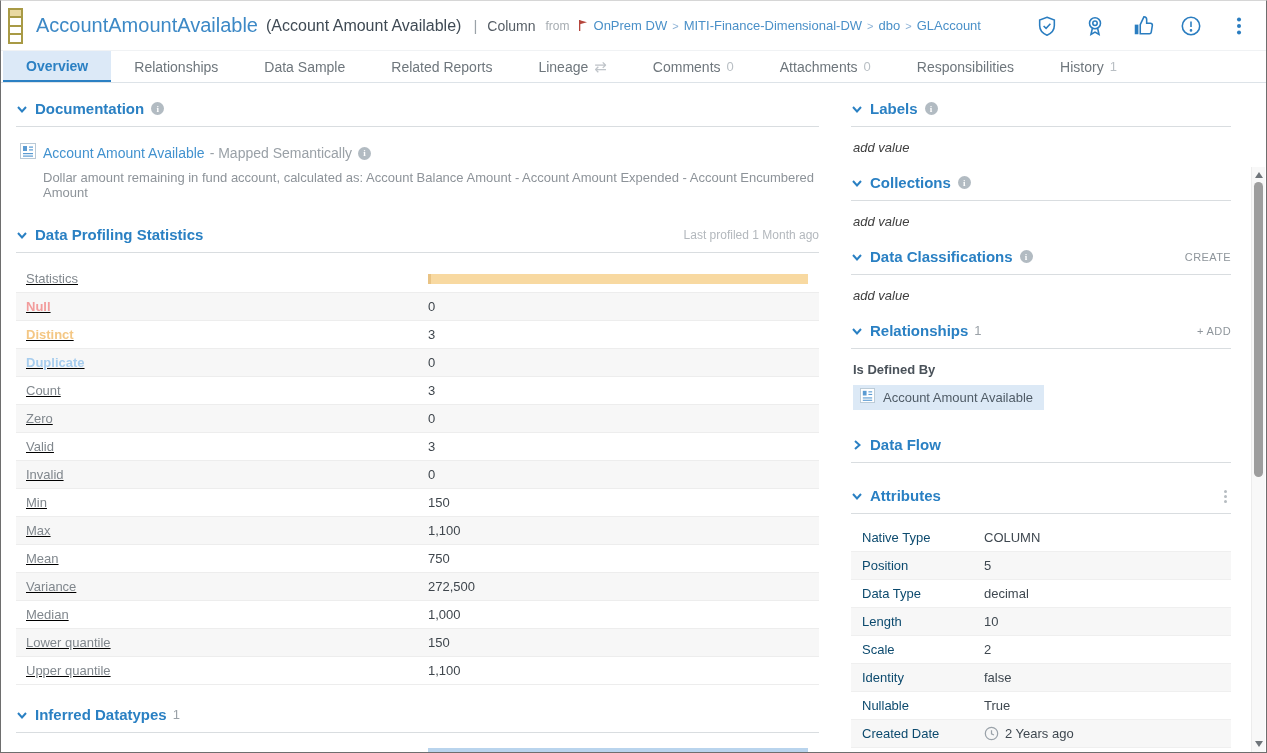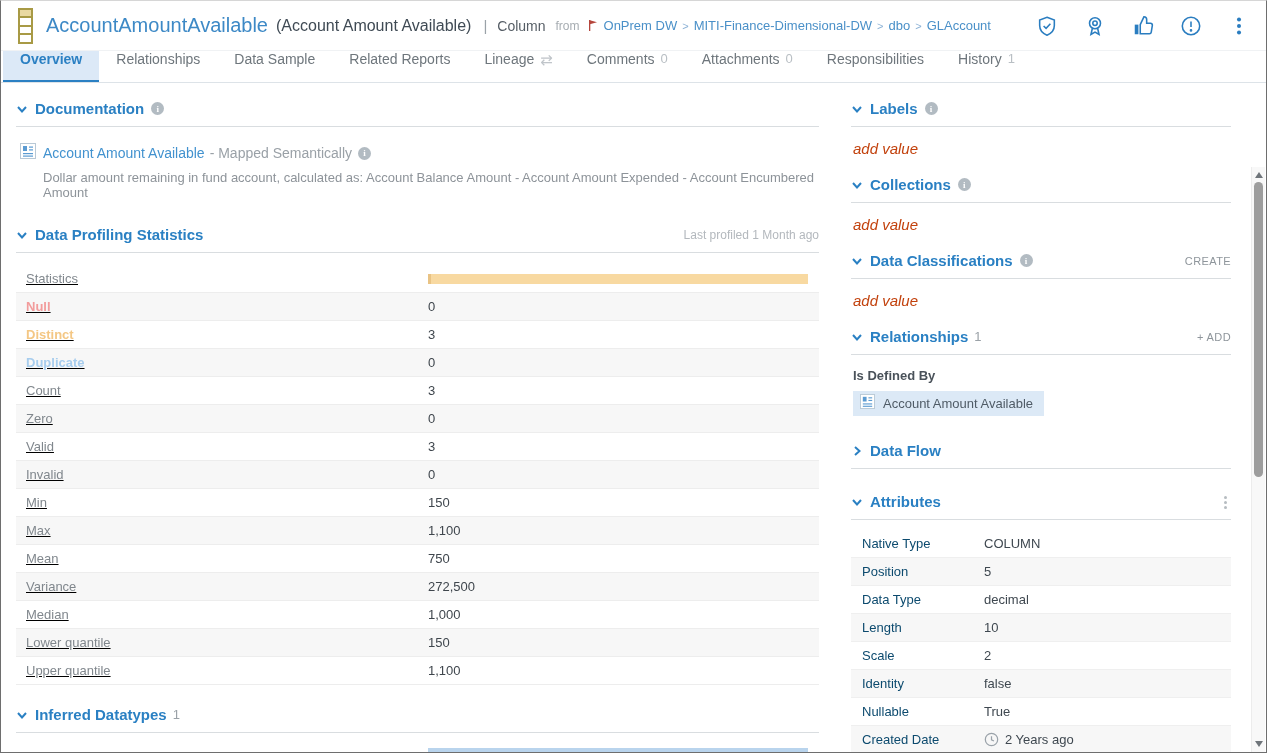--- a/index.html
+++ b/index.html
@@ -3,39 +3,39 @@
 <meta charset="utf-8">
 <style>
   * { margin:0; padding:0; box-sizing:border-box; }
   html,body { background:#fff; }
   body { font-family:"Liberation Sans", sans-serif; }
   .window{
     position:relative; width:1267px; height:753px; background:#fff; overflow:hidden;
     border:1px solid #6e6e6e; border-top:1px solid #d6d6d6;
   }
   
-  .hdr{ position:relative; height:50px; display:flex; align-items:center; padding-left:17px; border-bottom:1px solid #f0f2f4; background:#fff;}
+  .hdr{ position:relative; height:50px; display:flex; align-items:center; padding-left:7px; border-bottom:1px solid #f0f2f4; background:#fff;}
   .col-icon{ width:15px; height:36px; border:2px solid #a89a45; margin-right:13px; display:flex; flex-direction:column; }
   .col-icon .cell{ flex:1; border-bottom:2px solid #a89a45; background:#fff; }
   .col-icon .cell:first-child{ background:#e9d9a2; }
   .col-icon .cell:last-child{ border-bottom:none; }
   .title{ font-size:20px; color:#3d89c6; font-weight:400; margin-right:8px; white-space:nowrap;}
   .subtitle{ font-size:16px; color:#3f4a54; margin-right:10px; white-space:nowrap;}
   .hdr-sep{ color:#9aa2a8; font-size:15px; margin:0 10px 0 2px; }
   .type-label{ font-size:14px; color:#565e66; margin-right:10px; }
   .from-label{ font-size:12px; color:#a7adb2; margin-right:7px; }
   .flag{ margin-right:4px; display:inline-flex; }
   .crumbs{ font-size:13px; color:#4a90c8; display:flex; align-items:center; white-space:nowrap;}
   .crumb{ cursor:pointer; }
   .crumb-sep{ color:#8cb2d6; margin:0 5px; font-size:11px; }
   .hdr-actions{ position:absolute; right:16px; top:0; height:50px; display:flex; align-items:center; gap:25px; }
   .hdr-actions .ico{ width:23px; height:23px; display:flex; align-items:center; justify-content:center; cursor:pointer; }
   
   .tabs{ height:32px; display:flex; align-items:stretch; border-bottom:1px solid #dde3e8; padding-left:2px; background:#fff; }
-  .tab{ display:flex; padding:0 17px; font-size:14px; color:#6e767c; cursor:pointer; white-space:nowrap; }
+  .tab{ display:flex; align-items:center; padding:0 23px; font-size:14px; color:#6e767c; cursor:pointer; white-space:nowrap; }
   .tab .count{ color:#b9bfc4; margin-left:6px; font-size:13px; }
   .tab .swap{ color:#c0c5ca; margin-left:6px; font-size:15px; }
   .tab.active{ background:#dcE9f7; background:#dce9f7; color:#2b80c3; font-weight:700; border-bottom:2px solid #2b80c3; }
   
   .main{ position:relative; height:670px; background:#fff; }
   .pane-left{ position:absolute; left:15px; top:0; width:803px; }
   .pane-right{ position:absolute; left:850px; top:0; width:380px; }
   
   .sec-h{ display:flex; align-items:center; position:relative; }
   .sec-h .chev{ display:inline-flex; margin-right:7px; cursor:pointer; }
@@ -62,21 +62,21 @@
   .prow .plabel.c-distinct{ color:#f4c784; font-weight:700; }
   .prow .plabel.c-duplicate{ color:#a7cdee; font-weight:700;text-align:right; }
   .stat-bar{ position:absolute; left:412px; width:380px; height:10px; background:#f8d9a1; border-left:3px solid #e9c384; }
   
   .dt-row{ position:relative; height:30px; display:flex; align-items:center; margin-top:10px; }
   .dt-label{ font-size:12px; color:#4d565e; padding-left:10px; }
   .dt-bar{ position:absolute; left:412px; width:380px; height:20px; background:#b9d4ed; display:flex; align-items:center; justify-content:center;
            font-size:12px; color:#8a96a1; }
   
   .rsec{ margin-top:19px; }
-  .placeholder{ font-style:italic; font-size:15px; color:#c2410c; margin:13px 0 6px 2px; cursor:pointer; }
+  .placeholder{ font-style:italic; font-size:13px; color:#404040; margin:13px 0 6px 2px; cursor:pointer; }
   .group-label{ font-size:13px; font-weight:700; color:#4a525a; margin:13px 0 0 2px; }
   .chip{ display:inline-flex; align-items:center; gap:8px; margin:8px 0 2px 2px; background:#dce9f6; padding:3px 11px 3px 7px; cursor:pointer; }
   .chip .chip-label{ font-size:13px; color:#4f5b66; }
   .kebab-sm{ display:inline-flex; flex-direction:column; gap:2px; position:absolute; right:4px; top:3px; cursor:pointer; }
   .kebab-sm i{ width:3px; height:3px; border-radius:50%; background:#b6bcc1; }
   
   .atable{ margin-top:10px; }
   .arow{ position:relative; height:28px; display:flex; align-items:center; border-bottom:1px solid #efefef; }
   .arow:nth-child(even){ background:#f7f7f7; }
   .arow .alabel{ font-size:13px; color:#0c4a6e; padding-left:3px;margin-left:8px; }

